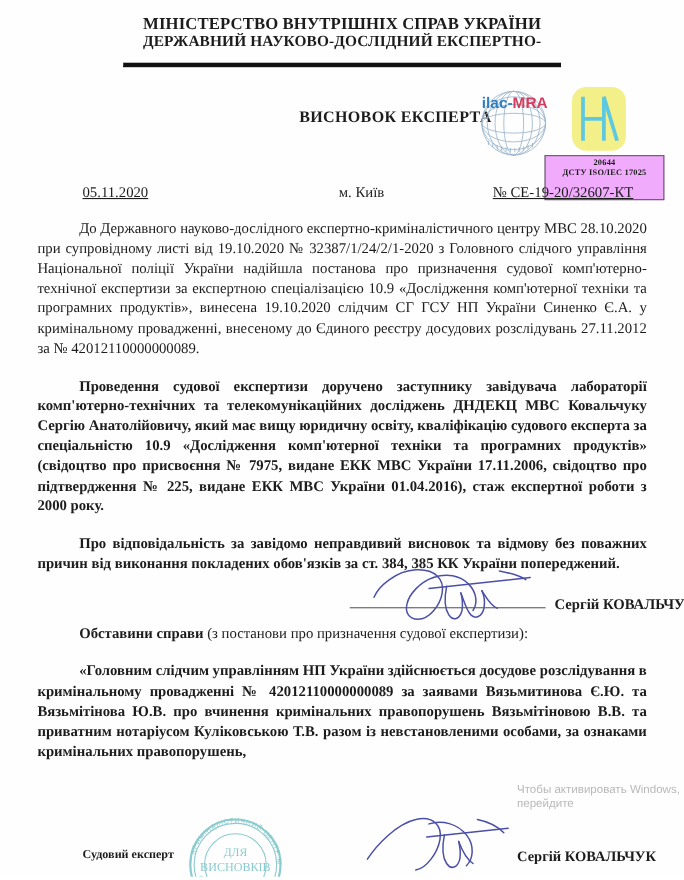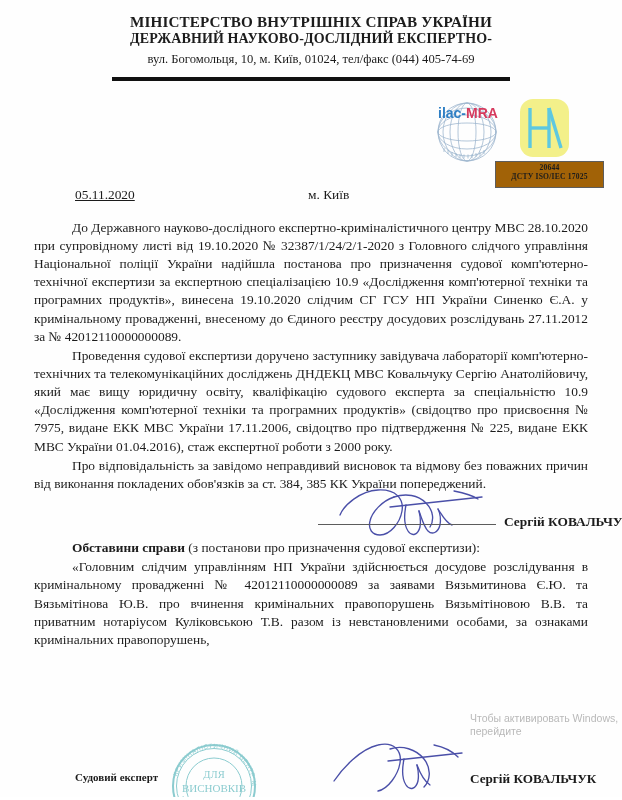--- a/index.html
+++ b/index.html
@@ -101,22 +101,22 @@
     margin: 0 auto;
   }
   .naau-badge svg { display:block; position:absolute; left:3px; top:5px; }
   .naau-box {
     position: absolute;
     left: 495px;
     top: 64px;
     width: 103px;
     border: 1px solid #5d5d5d;
     text-align: center;
-    padding: 1px 2px 6px 2px;
-    background: #a16207;
+    padding: 1px 2px 20px 2px;
+    background: #f0abfc;
   }
   .naau-num {
     font-size: 7.6px;
     font-weight: bold;
     line-height: 1.22;
     letter-spacing: 0.2px;
   }
   .naau-std {
     font-size: 7.6px;
     font-weight: bold;
@@ -156,21 +156,21 @@
     position: relative;
   }
   p.para {
     margin: 0 0 0 0;
     text-indent: 38px;
     text-align: justify;
     font-size: 13.4px;
     line-height: 1.355;
     hyphens: none;
   }
-  p.para + p.para { margin-top: 1px; }
+  p.para + p.para { margin-top: 16px; font-weight: bold; }
   p.gap { margin-top: 13px; }
   .bold { font-weight: bold; }
 
   
   .sig-block {
     position: relative;
     height: 40px;
     margin-top: 6px;
   }
   .sig-line {
@@ -256,25 +256,25 @@
   .winact-sub { font-size: 10.5px; line-height: 1.2; margin-top: 18px; }
 </style>
 </head>
 <body>
 
 <div class="page">
 
   <div class="letterhead">
     <div class="lh-line1">МІНІСТЕРСТВО ВНУТРІШНІХ СПРАВ УКРАЇНИ</div>
     <div class="lh-line2">ДЕРЖАВНИЙ НАУКОВО-ДОСЛІДНИЙ ЕКСПЕРТНО-</div>
-    <div class="lh-addr">вул. Богомольця, 10, м. Київ, 01024, тел/факс (044) 405-74-69</div>
     <div class="rule"></div>
   </div>
 
   <div class="title-row">
+    <div class="doc-title">ВИСНОВОК ЕКСПЕРТА</div>
 
     <div class="ilac">
       <svg width="62" height="62" viewBox="0 0 62 62">
         <g stroke="#9fb8cf" fill="none" stroke-width="0.8">
           <circle cx="31" cy="31" r="29"></circle>
           <ellipse cx="31" cy="31" rx="29" ry="9"></ellipse>
           <ellipse cx="31" cy="31" rx="29" ry="17"></ellipse>
           <ellipse cx="31" cy="31" rx="29" ry="24"></ellipse>
           <ellipse cx="31" cy="31" rx="9" ry="29"></ellipse>
           <ellipse cx="31" cy="31" rx="17" ry="29"></ellipse>
@@ -303,20 +303,21 @@
     </div>
     <div class="naau-box">
       <div class="naau-num">20644</div>
       <div class="naau-std">ДСТУ ISO/IEC 17025</div>
     </div>
   </div>
 
   <div class="meta-row">
     <span class="meta-date">05.11.2020</span>
     <span class="meta-city">м. Київ</span>
+    <span class="meta-no">№ СЕ-19-20/32607-КТ</span>
   </div>
 
   <div class="body">
     <p class="para">До Державного науково-дослідного експертно-криміналістичного центру МВС 28.10.2020 при супровідному листі від 19.10.2020 № 32387/1/24/2/1-2020 з Головного слідчого управління Національної поліції України надійшла постанова про призначення судової комп'ютерно-технічної експертизи за експертною спеціалізацією 10.9 «Дослідження комп'ютерної техніки та програмних продуктів», винесена 19.10.2020 слідчим СГ ГСУ НП України Синенко Є.А. у кримінальному провадженні, внесеному до Єдиного реєстру досудових розслідувань 27.11.2012 за № 42012110000000089.</p>
     <p class="para">Проведення судової експертизи доручено заступнику завідувача лабораторії комп'ютерно-технічних та телекомунікаційних досліджень ДНДЕКЦ МВС Ковальчуку Сергію Анатолійовичу, який має вищу юридичну освіту, кваліфікацію судового експерта за спеціальністю 10.9 «Дослідження комп'ютерної техніки та програмних продуктів» (свідоцтво про присвоєння № 7975, видане ЕКК МВС України 17.11.2006, свідоцтво про підтвердження № 225, видане ЕКК МВС України 01.04.2016), стаж експертної роботи з 2000 року.</p>
     <p class="para gap">Про відповідальність за завідомо неправдивий висновок та відмову без поважних причин від виконання покладених обов'язків за ст. 384, 385 КК України попереджений.</p>
 
     <div class="sig-block">
       <div class="scribble">
         <svg width="170" height="58" viewBox="0 0 170 58">

